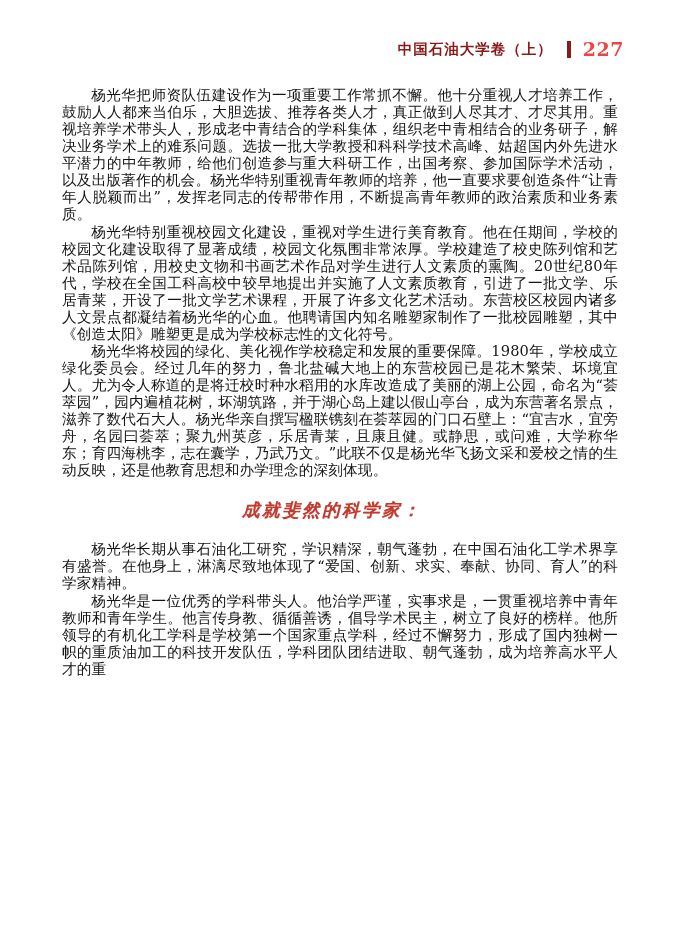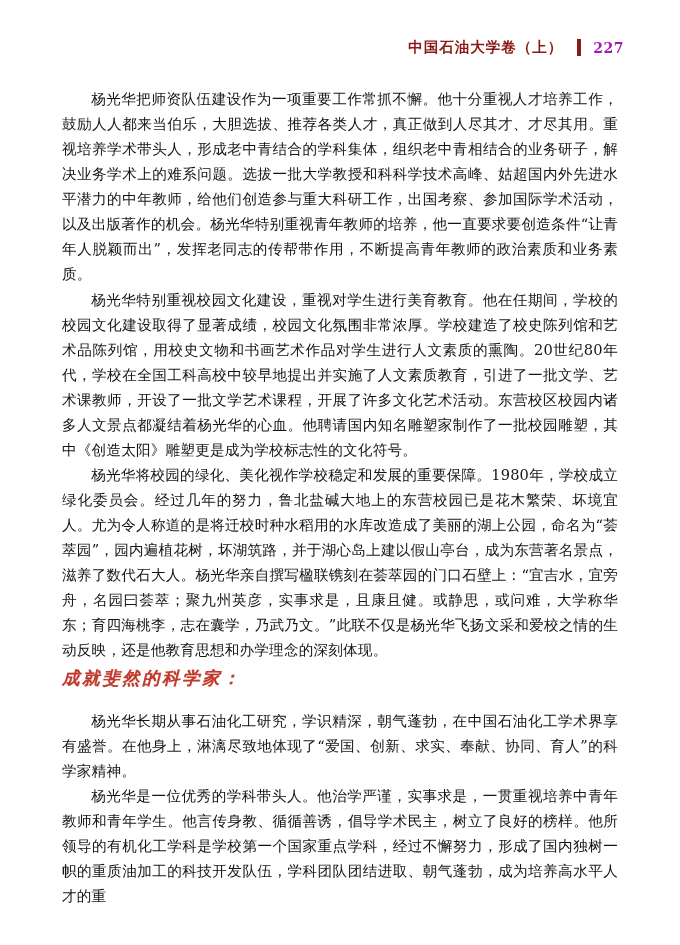--- a/index.html
+++ b/index.html
@@ -44,48 +44,49 @@
   }
   .header-rule {
     display: inline-block;
     width: 4px;
     height: 17px;
     background: #8a1a18;
     margin: 0 4px 0 6px;
   }
   .header-page {
     font-family: "DejaVu Serif", "Liberation Serif", serif;
-    font-size: 14px;
+    font-size: 19px;
     font-weight: bold;
-    color: #a21caf;
+    color: #ef4444;
     letter-spacing: 0.5px;
   }
 
   
   .content {
     position: absolute;
     top: 86px;
     left: 62px;
     width: 556px;
   }
   p.para {
     margin: 0 0 0.5px 0;
     font-family: "DejaVu Serif", "Liberation Serif", serif;
     font-size: 14.6px;
-    line-height: 25px;
+    line-height: 17px;
     text-align: justify;
     text-justify: inter-ideograph;
     text-indent: 2em;
     color: #141414;
     letter-spacing: 0.2px;
   }
 
   
   .section-heading {
-    margin: 0 0 14px 0;
+    margin: 17px 0 14px 0;
+    text-align: center;
     color: #c0392b;
     font-family: "DejaVu Serif", "Liberation Serif", serif;
   }
   .section-heading .line {
     display: block;
     font-size: 17.5px;
     font-weight: bold;
     letter-spacing: 2.5px;
     line-height: 31px;
     font-style: italic;
@@ -102,22 +103,22 @@
 
   <div class="header">
     <span class="header-title">中国石油大学卷（上）</span>
     <span class="header-rule"></span>
     <span class="header-page">227</span>
   </div>
 
   <div class="content">
 
     <p class="para">杨光华把师资队伍建设作为一项重要工作常抓不懈。他十分重视人才培养工作，鼓励人人都来当伯乐，大胆选拔、推荐各类人才，真正做到人尽其才、才尽其用。重视培养学术带头人，形成老中青结合的学科集体，组织老中青相结合的业务研子，解决业务学术上的难系问题。选拔一批大学教授和科科学技术高峰、姑超国内外先进水平潜力的中年教师，给他们创造参与重大科研工作，出国考察、参加国际学术活动，以及出版著作的机会。杨光华特别重视青年教师的培养，他一直要求要创造条件“让青年人脱颖而出”，发挥老同志的传帮带作用，不断提高青年教师的政治素质和业务素质。</p>
-    <p class="para">杨光华特别重视校园文化建设，重视对学生进行美育教育。他在任期间，学校的校园文化建设取得了显著成绩，校园文化氛围非常浓厚。学校建造了校史陈列馆和艺术品陈列馆，用校史文物和书画艺术作品对学生进行人文素质的熏陶。20世纪80年代，学校在全国工科高校中较早地提出并实施了人文素质教育，引进了一批文学、艺术课教师，开设了一批文学艺术课程，开展了许多文化艺术活动。东营校区校园内诸多人文景点都凝结着杨光华的心血。他聘请国内知名雕塑家制作了一批校园雕塑，其中《创造太阳》雕塑更是成为学校标志性的文化符号。</p>
-    <p class="para">杨光华将校园的绿化、美化视作学校稳定和发展的重要保障。1980年，学校成立绿化委员会。经过几年的努力，鲁北盐碱大地上的东营校园已是花木繁荣、坏境宜人。尤为令人称道的是将迁校时种水稻用的水库改造成了美丽的湖上公园，命名为“荟萃园”，园内遍植花树，坏湖筑路，并于湖心岛上建以假山亭台，成为东营著名景点，滋养了数代石大人。杨光华亲自撰写楹联镌刻在荟萃园的门口石壁上：“宜吉水，宜旁舟，名园曰荟萃；聚九州英彦，实事求是，且康且健。或静思，或问难，大学称华东；育四海桃李，志在囊学，乃武乃文。”此联不仅是杨光华飞扬文采和爱校之情的生动反映，还是他教育思想和办学理念的深刻体现。</p>
+    <p class="para">杨光华特别重视校园文化建设，重视对学生进行美育教育。他在任期间，学校的校园文化建设取得了显著成绩，校园文化氛围非常浓厚。学校建造了校史陈列馆和艺术品陈列馆，用校史文物和书画艺术作品对学生进行人文素质的熏陶。20世纪80年代，学校在全国工科高校中较早地提出并实施了人文素质教育，引进了一批文学、乐居青莱，开设了一批文学艺术课程，开展了许多文化艺术活动。东营校区校园内诸多人文景点都凝结着杨光华的心血。他聘请国内知名雕塑家制作了一批校园雕塑，其中《创造太阳》雕塑更是成为学校标志性的文化符号。</p>
+    <p class="para">杨光华将校园的绿化、美化视作学校稳定和发展的重要保障。1980年，学校成立绿化委员会。经过几年的努力，鲁北盐碱大地上的东营校园已是花木繁荣、坏境宜人。尤为令人称道的是将迁校时种水稻用的水库改造成了美丽的湖上公园，命名为“荟萃园”，园内遍植花树，坏湖筑路，并于湖心岛上建以假山亭台，成为东营著名景点，滋养了数代石大人。杨光华亲自撰写楹联镌刻在荟萃园的门口石壁上：“宜吉水，宜旁舟，名园曰荟萃；聚九州英彦，乐居青莱，且康且健。或静思，或问难，大学称华东；育四海桃李，志在囊学，乃武乃文。”此联不仅是杨光华飞扬文采和爱校之情的生动反映，还是他教育思想和办学理念的深刻体现。</p>
 
     <div class="section-heading">
       <span class="line l1">成就斐然的科学家：</span>
     </div>
 
     <p class="para">杨光华长期从事石油化工研究，学识精深，朝气蓬勃，在中国石油化工学术界享有盛誉。在他身上，淋漓尽致地体现了“爱国、创新、求实、奉献、协同、育人”的科学家精神。</p>
     <p class="para">杨光华是一位优秀的学科带头人。他治学严谨，实事求是，一贯重视培养中青年教师和青年学生。他言传身教、循循善诱，倡导学术民主，树立了良好的榜样。他所领导的有机化工学科是学校第一个国家重点学科，经过不懈努力，形成了国内独树一帜的重质油加工的科技开发队伍，学科团队团结进取、朝气蓬勃，成为培养高水平人才的重</p>
 
   </div>
 </div>

